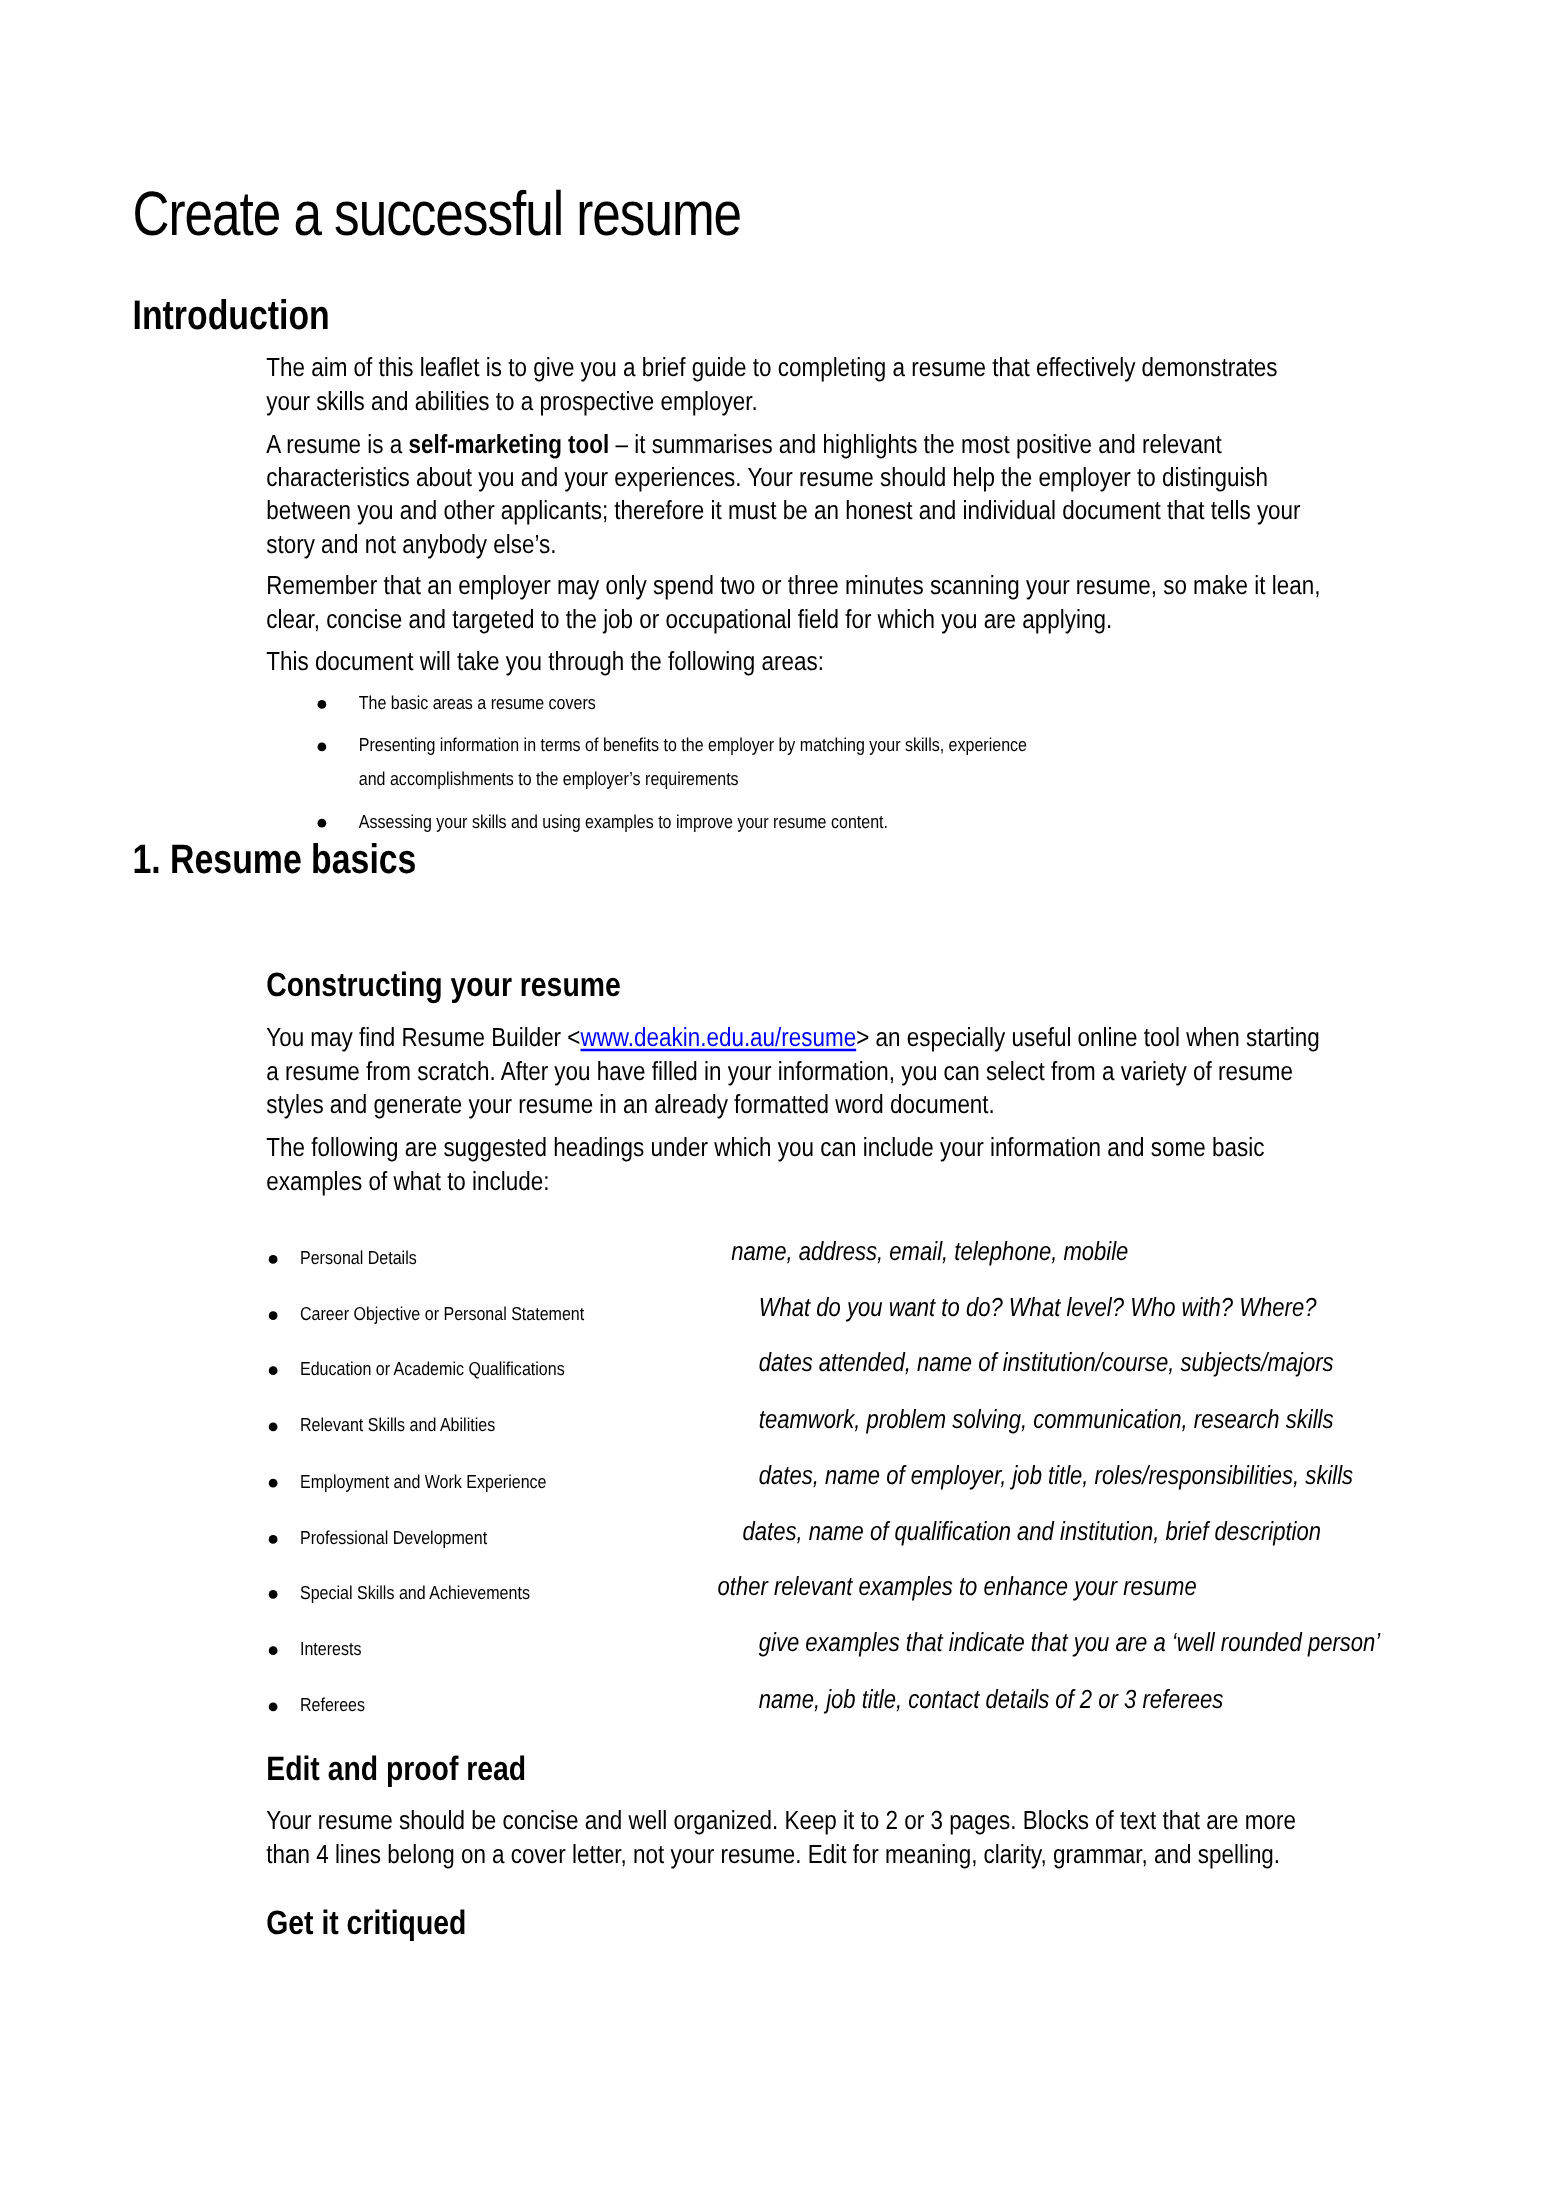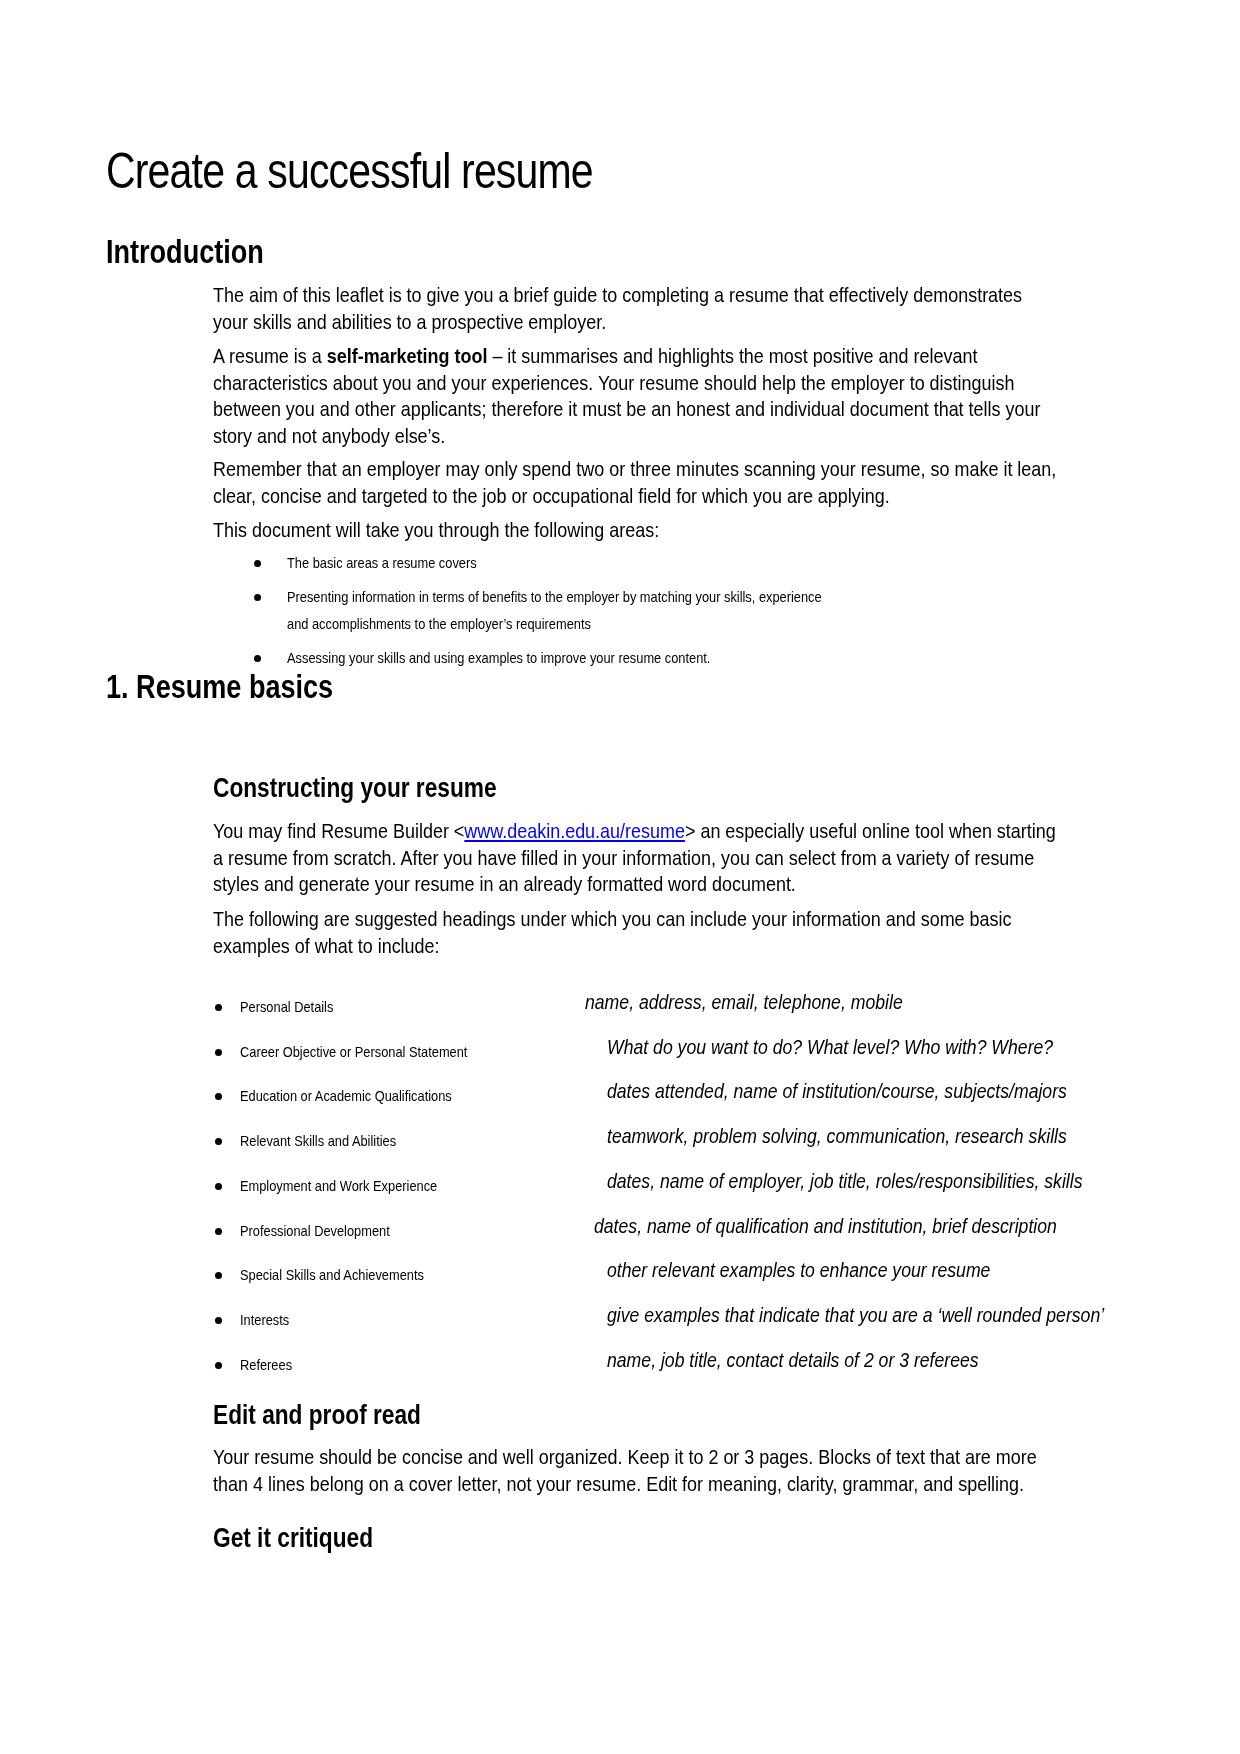--- a/index.html
+++ b/index.html
@@ -133,21 +133,21 @@
     <div class="bl" style="left:240px; top:1218px;">
         <span class="line">Professional Development</span>
       </div>
     <div class="ex" style="left:594px; top:1214px;"><span>dates, name of qualification and institution, brief description</span></div>
   </div>
   <div>
     <span class="bullet-dot" style="left:215px; top:1272px;"></span>
     <div class="bl" style="left:240px; top:1262px;">
         <span class="line">Special Skills and Achievements</span>
       </div>
-    <div class="ex" style="left:607px; top:1258px;"><span>other relevant examples to enhance your resume</span></div>
+    <div class="ex" style="left:574px; top:1258px;"><span>other relevant examples to enhance your resume</span></div>
   </div>
   <div>
     <span class="bullet-dot" style="left:215px; top:1317px;"></span>
     <div class="bl" style="left:240px; top:1307px;">
         <span class="line">Interests</span>
       </div>
     <div class="ex" style="left:607px; top:1303px;"><span>give examples that indicate that you are a ‘well rounded person’</span></div>
   </div>
   <div>
     <span class="bullet-dot" style="left:215px; top:1362px;"></span>

